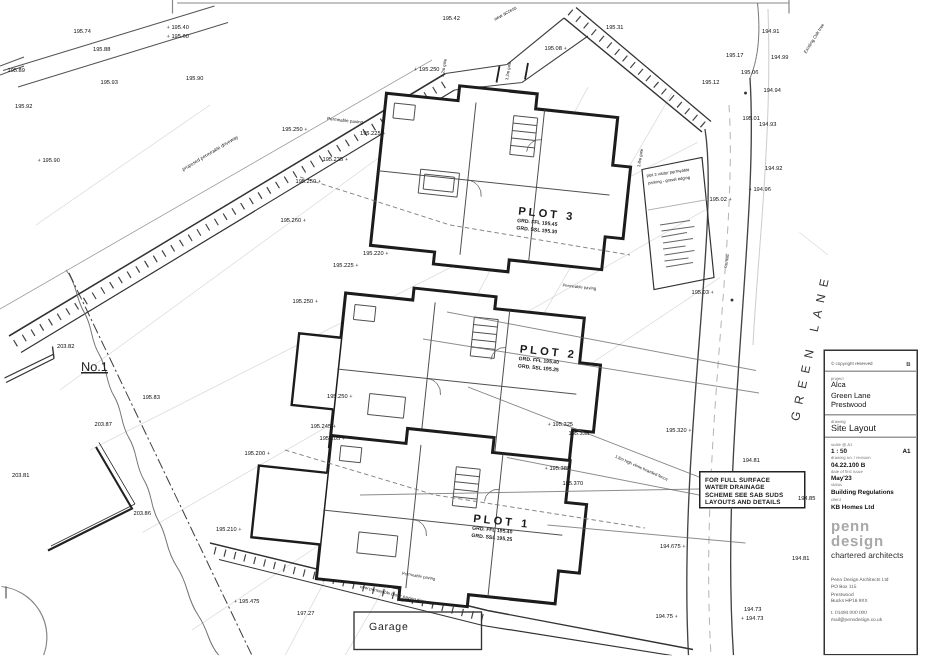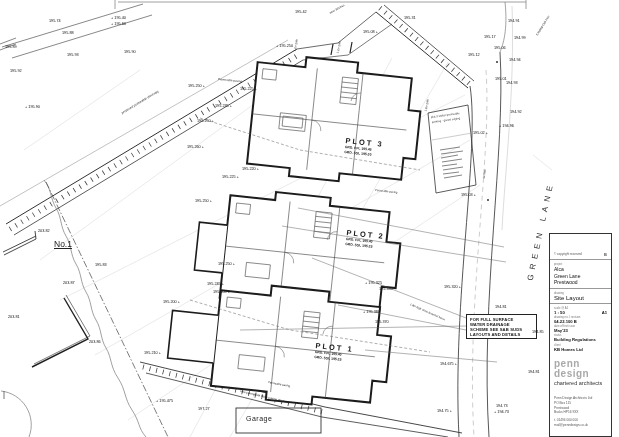--- a/index.html
+++ b/index.html
@@ -14,21 +14,21 @@
   .plot-sub{font-size:3.4px;font-weight:600;line-height:1.35;white-space:nowrap;}
   .big-label{position:absolute;font-size:8.5px;color:#222;text-decoration:underline;}
   .garage-label{position:absolute;font-size:7px;color:#222;letter-spacing:.5px;}
   .road-label{position:absolute;font-size:8px;letter-spacing:5px;color:#333;
               transform:rotate(-78deg);transform-origin:0 50%;white-space:nowrap;}
   .note-box{position:absolute;left:466px;top:314px;width:64px;background:#fff;
             border:0.8px solid #222;padding:2px 2px 1px 3px;
             font-size:4.2px;font-weight:600;line-height:1.2;letter-spacing:.1px;}
   
   .tblock{position:absolute;left:549px;top:233px;width:63px;height:204px;background:#fff;
-          border:0.8px solid #333;box-sizing:border-box;padding:18px 4px;display:flex;flex-direction:column;}
+          border:0.8px solid #333;box-sizing:border-box;padding:6px 4px;display:flex;flex-direction:column;}
   .t-sep{border-bottom:0.5px solid #999;margin:2px -4px 2px -4px;}
   .t-microlabel{font-size:2.8px;color:#777;line-height:1.1;margin-top:1px;}
   .t-head{display:flex;justify-content:space-between;font-size:3px;color:#555;}
   .t-val{font-size:4.2px;font-weight:600;color:#111;line-height:1.2;}
   .t-proj div{font-size:5px;line-height:1.3;color:#111;}
   .t-title{font-size:6px;color:#111;margin-top:.5px;}
   .t-scale-row{display:flex;justify-content:space-between;align-items:flex-end;}
   .t-logo-main{font-size:10px;font-weight:600;letter-spacing:.5px;color:#a9a9a9;margin-top:7px;line-height:1;}
   .t-logo-sub{font-size:5.5px;color:#333;margin-top:1.5px;}
   .t-addr{margin-top:10px;}

